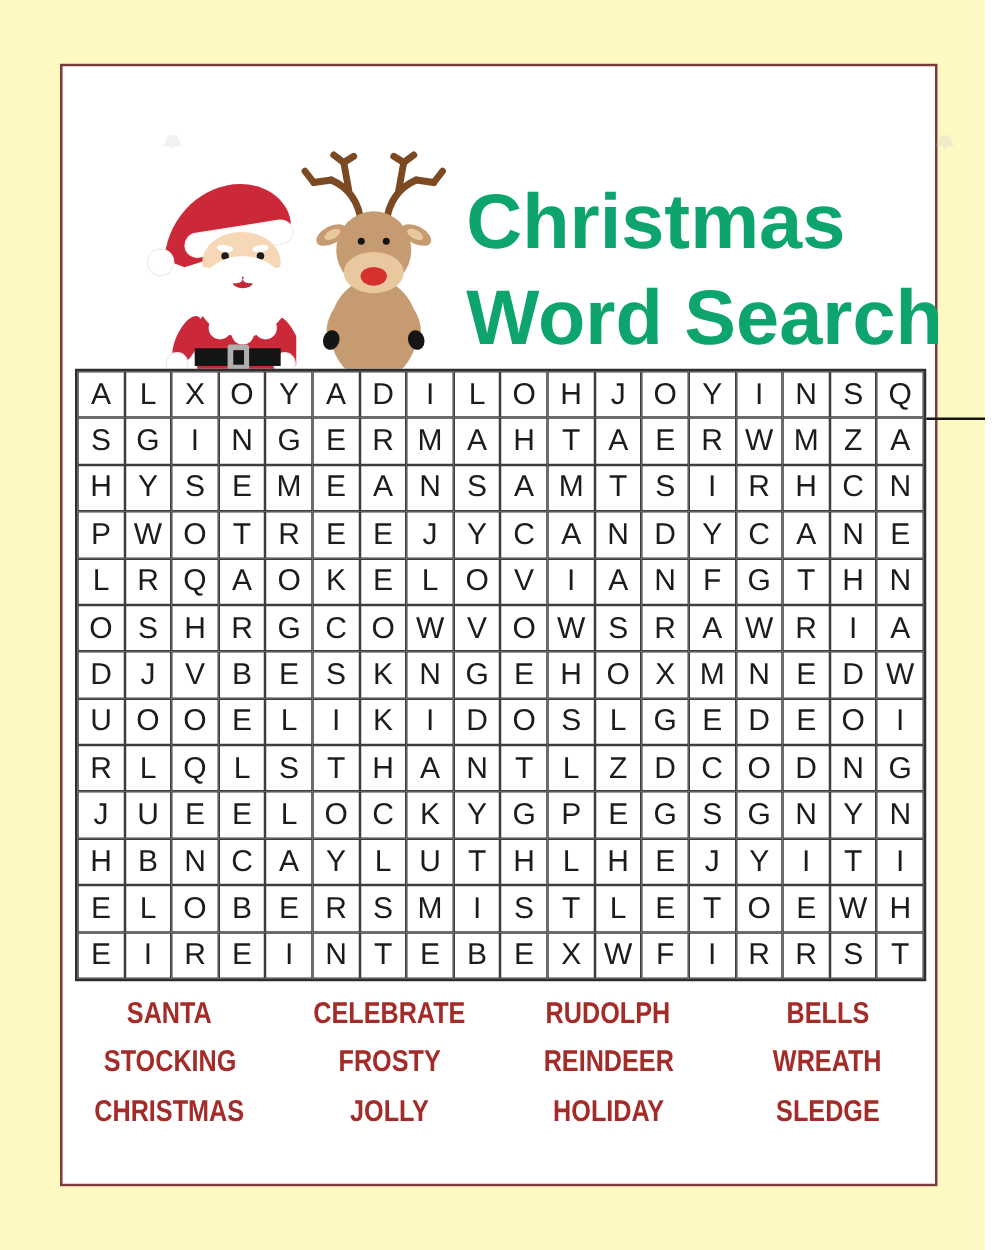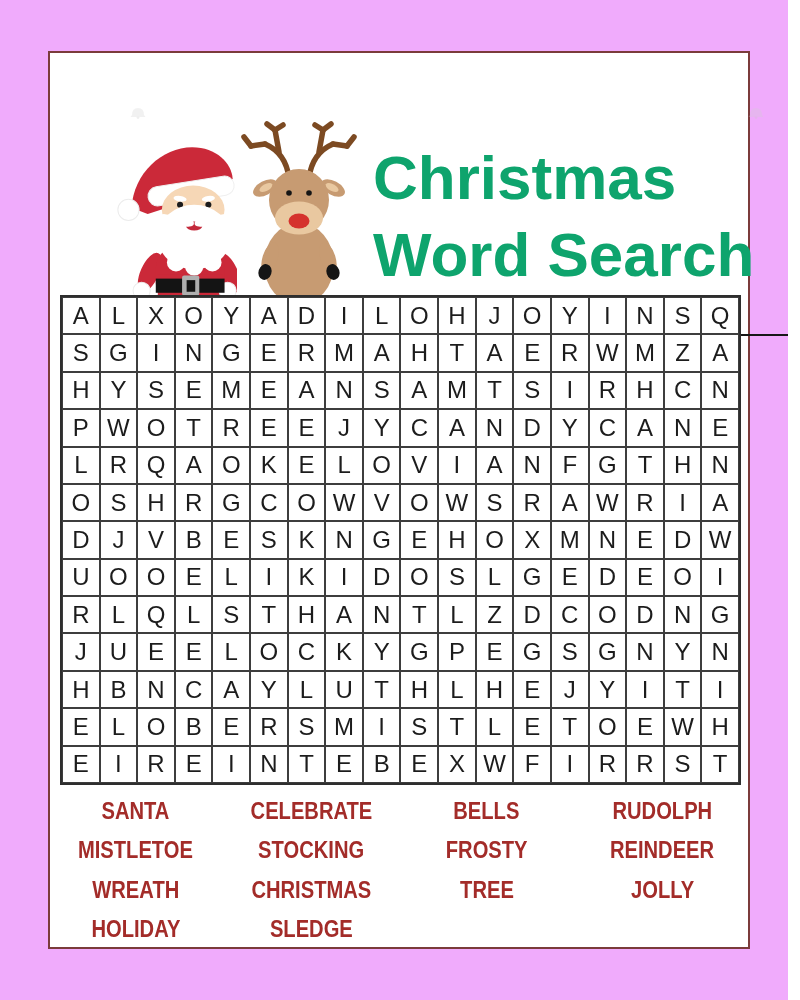--- a/index.html
+++ b/index.html
@@ -1,18 +1,18 @@
 <!DOCTYPE html>
 <html><head>
 <meta charset="utf-8">
 <style>
   * { margin:0; padding:0; box-sizing:border-box; }
   html,body { background:#ffffff; }
   body { font-family:"Liberation Sans", sans-serif; }
-  .sheet { position:relative; width:788px; height:1000px; background:#f0abfc; overflow:hidden; }
+  .sheet { position:relative; width:788px; height:1000px; background:#fef9c3; overflow:hidden; }
 
   .frame {
     position:absolute; left:48px; top:51px; width:702px; height:898px;
     border:2px solid #7B3B3B; background:#fff;
   }
 
   .bell-ornament { position:absolute; opacity:0.28; }
   .bell-left  { left:80px;  top:53px; }
   .bell-right { left:698px; top:53px; }
 
@@ -421,45 +421,39 @@
     </div>
 
   <div class="word-list" id="word-list" style="color: rgb(163, 44, 41);">
       <div class="word-item">
         <span>SANTA</span>
       </div>
       <div class="word-item">
         <span>CELEBRATE</span>
       </div>
       <div class="word-item">
+        <span>RUDOLPH</span>
+      </div>
+      <div class="word-item">
         <span>BELLS</span>
       </div>
       <div class="word-item">
-        <span>RUDOLPH</span>
-      </div>
-      <div class="word-item">
-        <span>MISTLETOE</span>
-      </div>
-      <div class="word-item">
         <span>STOCKING</span>
       </div>
       <div class="word-item">
         <span>FROSTY</span>
       </div>
       <div class="word-item">
         <span>REINDEER</span>
       </div>
       <div class="word-item">
         <span>WREATH</span>
       </div>
       <div class="word-item">
         <span>CHRISTMAS</span>
-      </div>
-      <div class="word-item">
-        <span>TREE</span>
       </div>
       <div class="word-item">
         <span>JOLLY</span>
       </div>
       <div class="word-item">
         <span>HOLIDAY</span>
       </div>
       <div class="word-item">
         <span>SLEDGE</span>
       </div>

